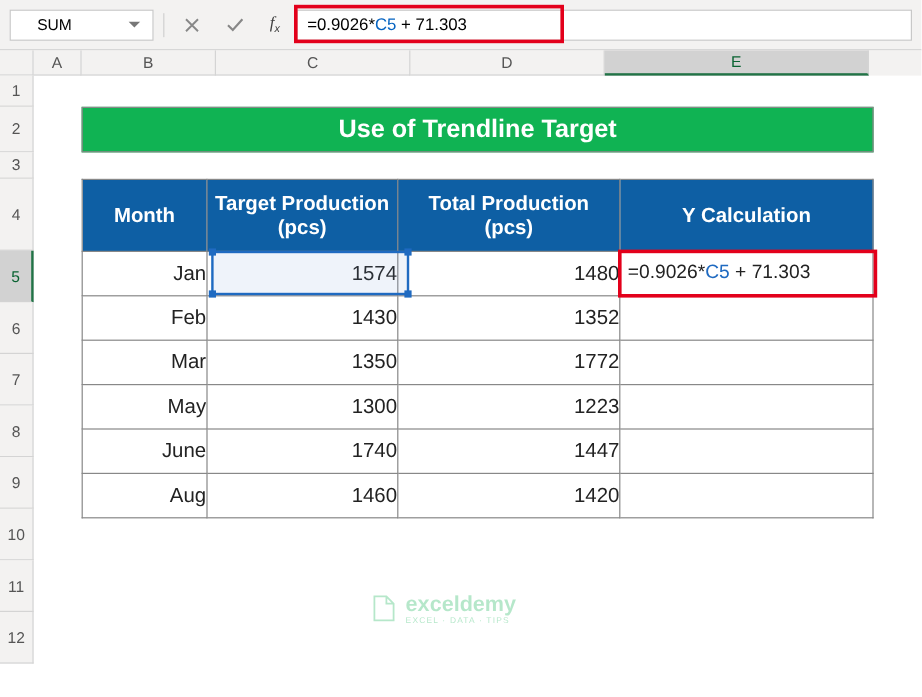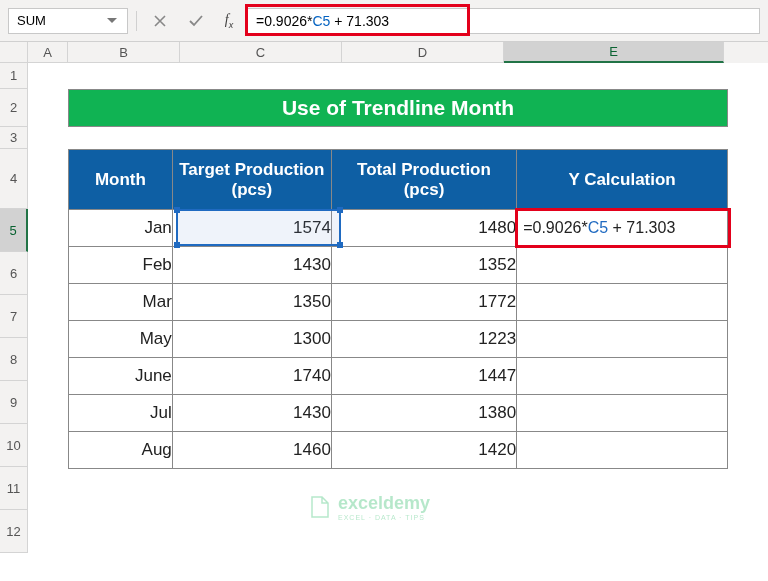--- a/index.html
+++ b/index.html
@@ -1,20 +1,20 @@
 <!DOCTYPE html>
 <html><head>
 <meta charset="utf-8">
 <style>
 * { box-sizing:border-box; margin:0; padding:0; font-family:"Segoe UI",Arial,sans-serif; }
 body { background:#fff; width:768px; height:581px; overflow:hidden; position:relative; }
 
 .fbar { height:42px; display:flex; align-items:center; border-bottom:1px solid #d0d0d0; background:#f3f2f1; padding:0 8px; gap:6px; }
 .namebox { display:flex; align-items:center; background:#fff; border:1px solid #c8c8c8; height:26px; width:120px; }
-.namebox input { border:0; width:92px; padding:0 8px; font-size:13px; outline:none; background:transparent; }
+.namebox input { border:0; width:92px; padding:0 22px; font-size:13px; outline:none; background:transparent; }
 .drop { width:22px; display:flex; align-items:center; justify-content:center; color:#666; }
 .fbbtn { width:30px; height:26px; display:flex; align-items:center; justify-content:center; color:#7a7a7a; font-size:14px; }
 .sep { width:1px; height:20px; background:#d0d0d0; margin:0 2px; }
 .fx { font-style:italic; font-family:"Times New Roman",serif; font-size:14px; color:#404040; width:24px; text-align:center; }
 .fwrap { flex:1; display:flex; align-items:center; height:26px; background:#fff; border:1px solid #c8c8c8; position:relative; }
 .fwrap .hl { position:absolute; left:-3px; top:-5px; height:32px; width:225px; border:3px solid #e3001b; }
 .fwrap .txt { padding:0 8px; font-size:14px; font-family:Consolas,monospace; }
 .fwrap .txt .ref { color:#0563c1; }
 
 .grid { position:relative; }
@@ -99,21 +99,21 @@
         <div class="sel">5</div>
         <div>6</div>
         <div>7</div>
         <div>8</div>
         <div>9</div>
         <div>10</div>
         <div>11</div>
         <div>12</div>
       </div>
     <div class="cells">
-      <div class="title">Use of Trendline Month</div>
+      <div class="title">Use of Trendline Target</div>
       <table class="tbl">
         <thead>
             <tr>
           <th style="width:108px">Month</th>
           <th style="width:165px">Target Production (pcs)</th>
           <th style="width:194px">Total Production (pcs)</th>
           <th style="width:222px">Y Calculation</th>
         </tr>
           </thead>
         <tbody id="tbody">
@@ -141,26 +141,20 @@
               <td>1223</td>
               <td></td>
             </tr>
             <tr>
               <td>June</td>
               <td>1740</td>
               <td>1447</td>
               <td></td>
             </tr>
             <tr>
-              <td>Jul</td>
-              <td>1430</td>
-              <td>1380</td>
-              <td></td>
-            </tr>
-            <tr>
               <td>Aug</td>
               <td>1460</td>
               <td>1420</td>
               <td></td>
             </tr>
           </tbody>
       </table>
       <div class="selcell">
           <span class="h1"></span>
           <span class="h2"></span>

